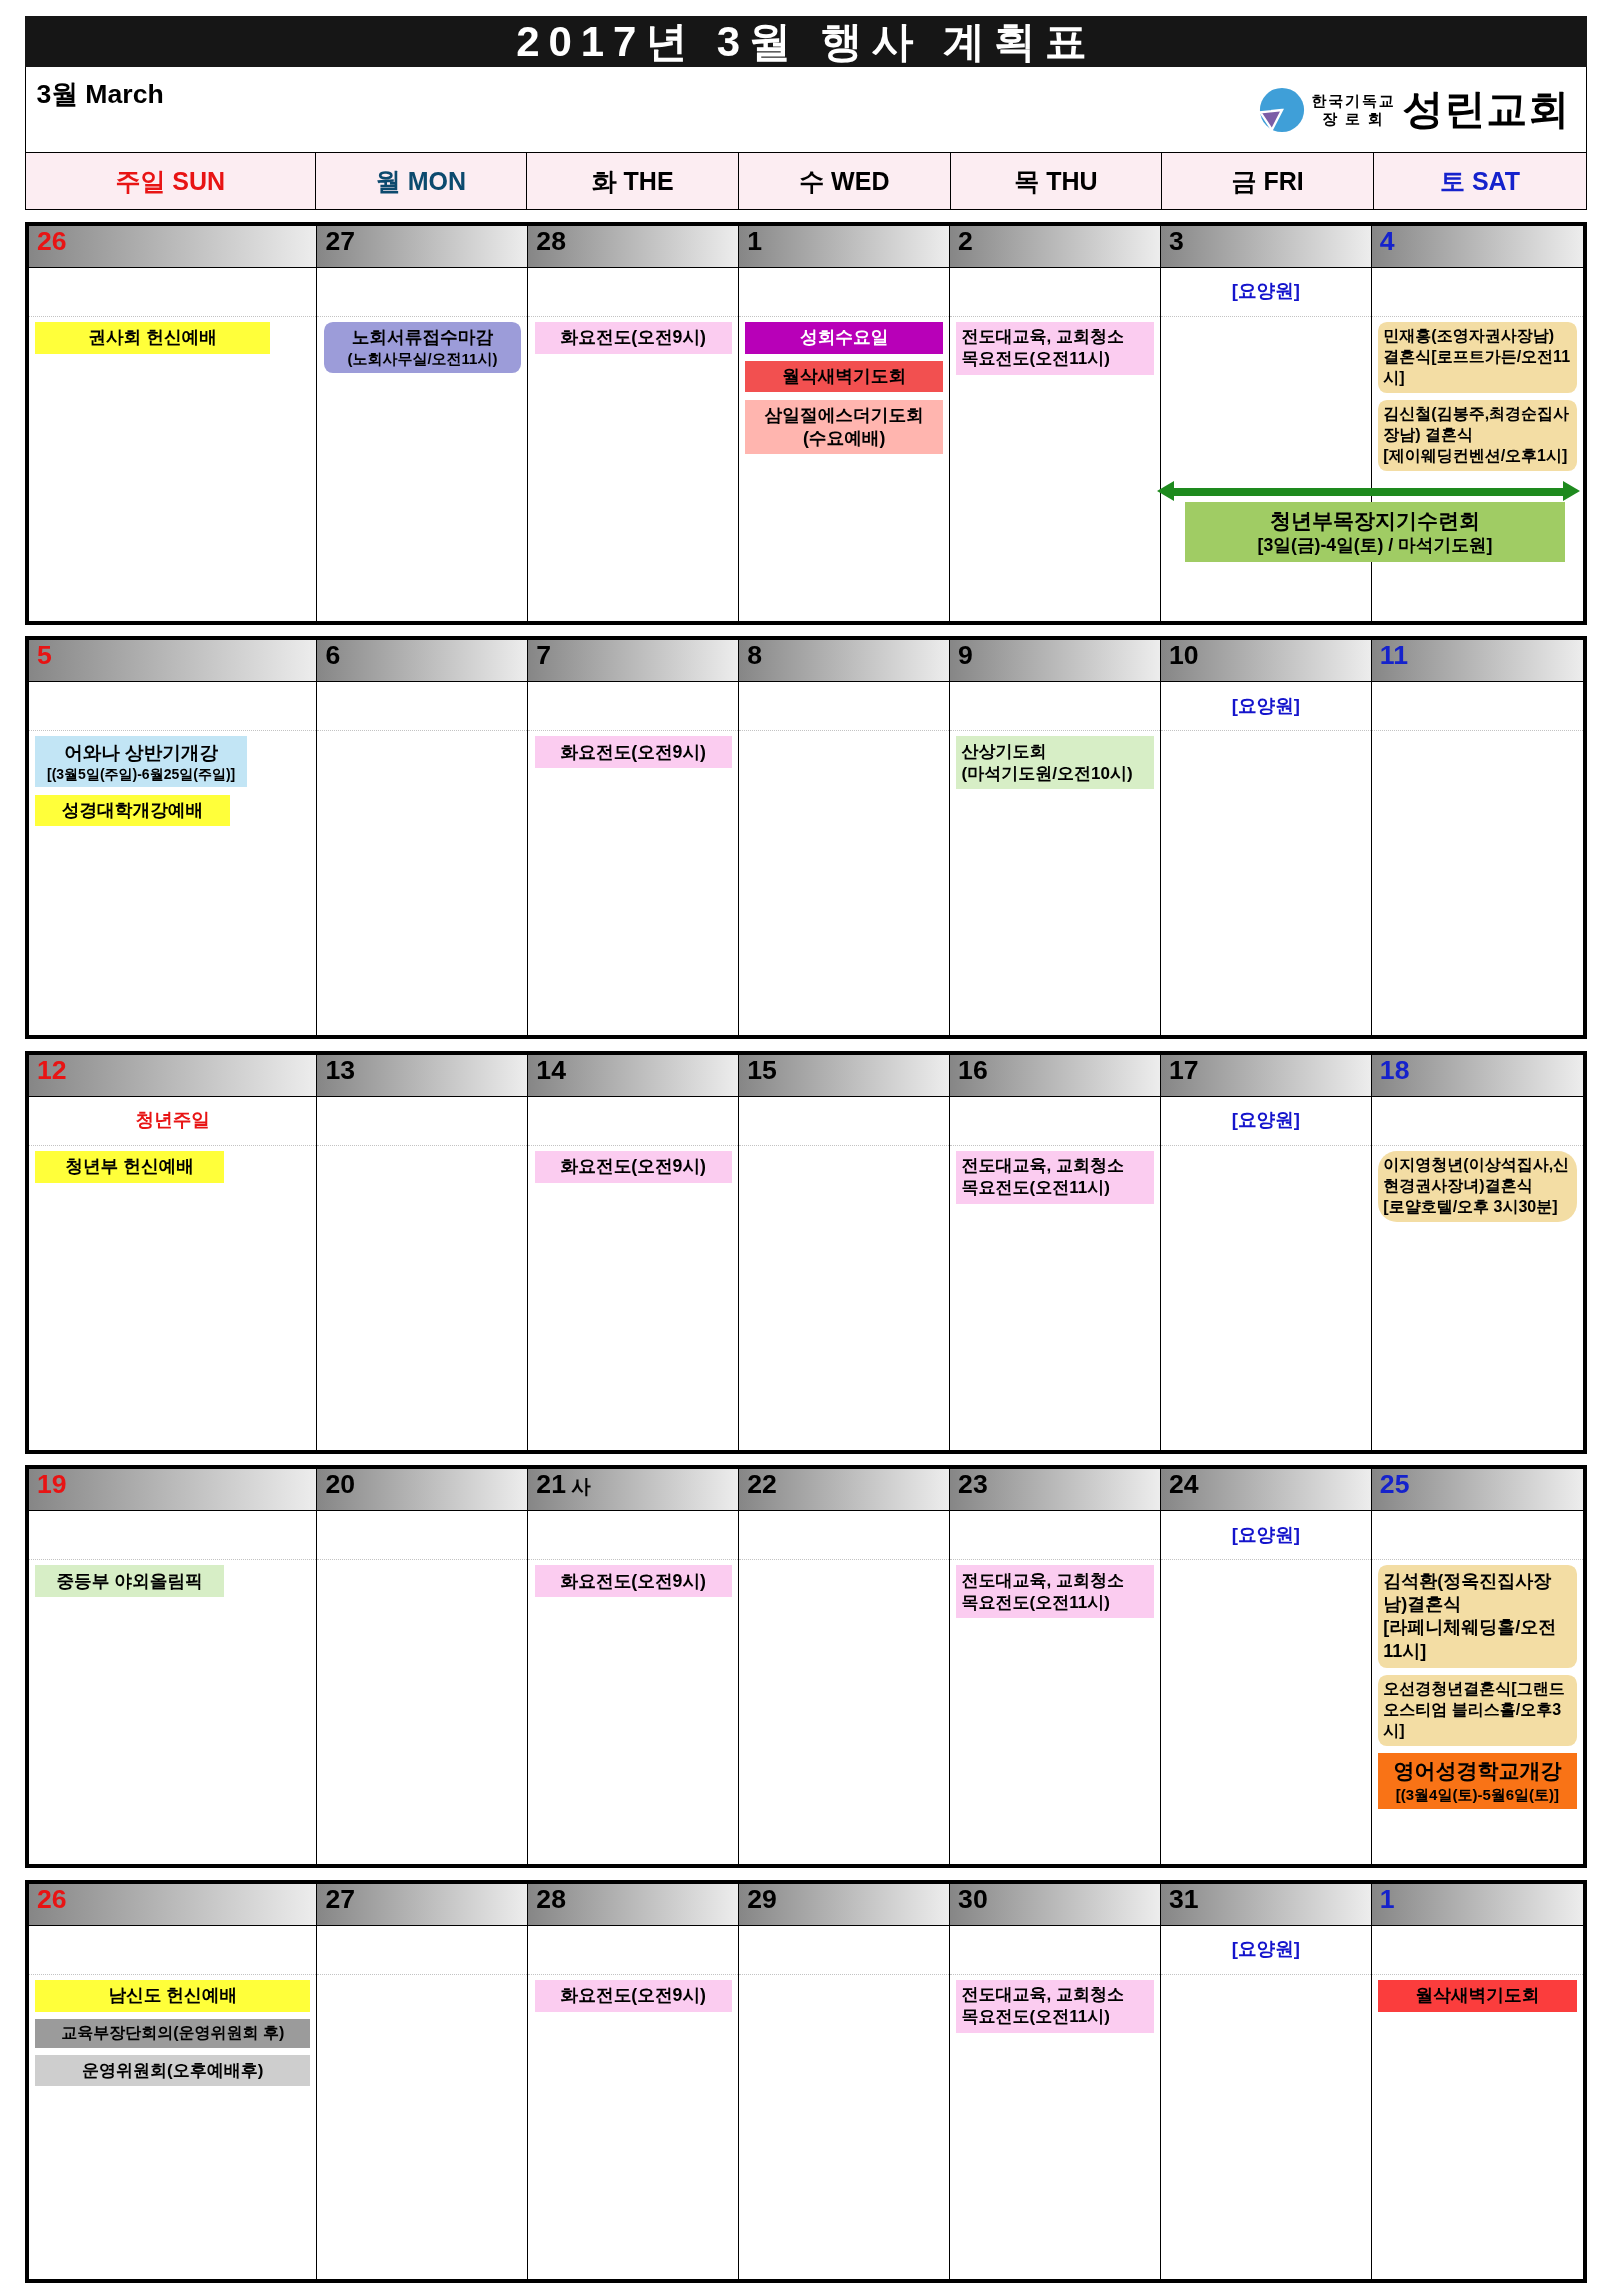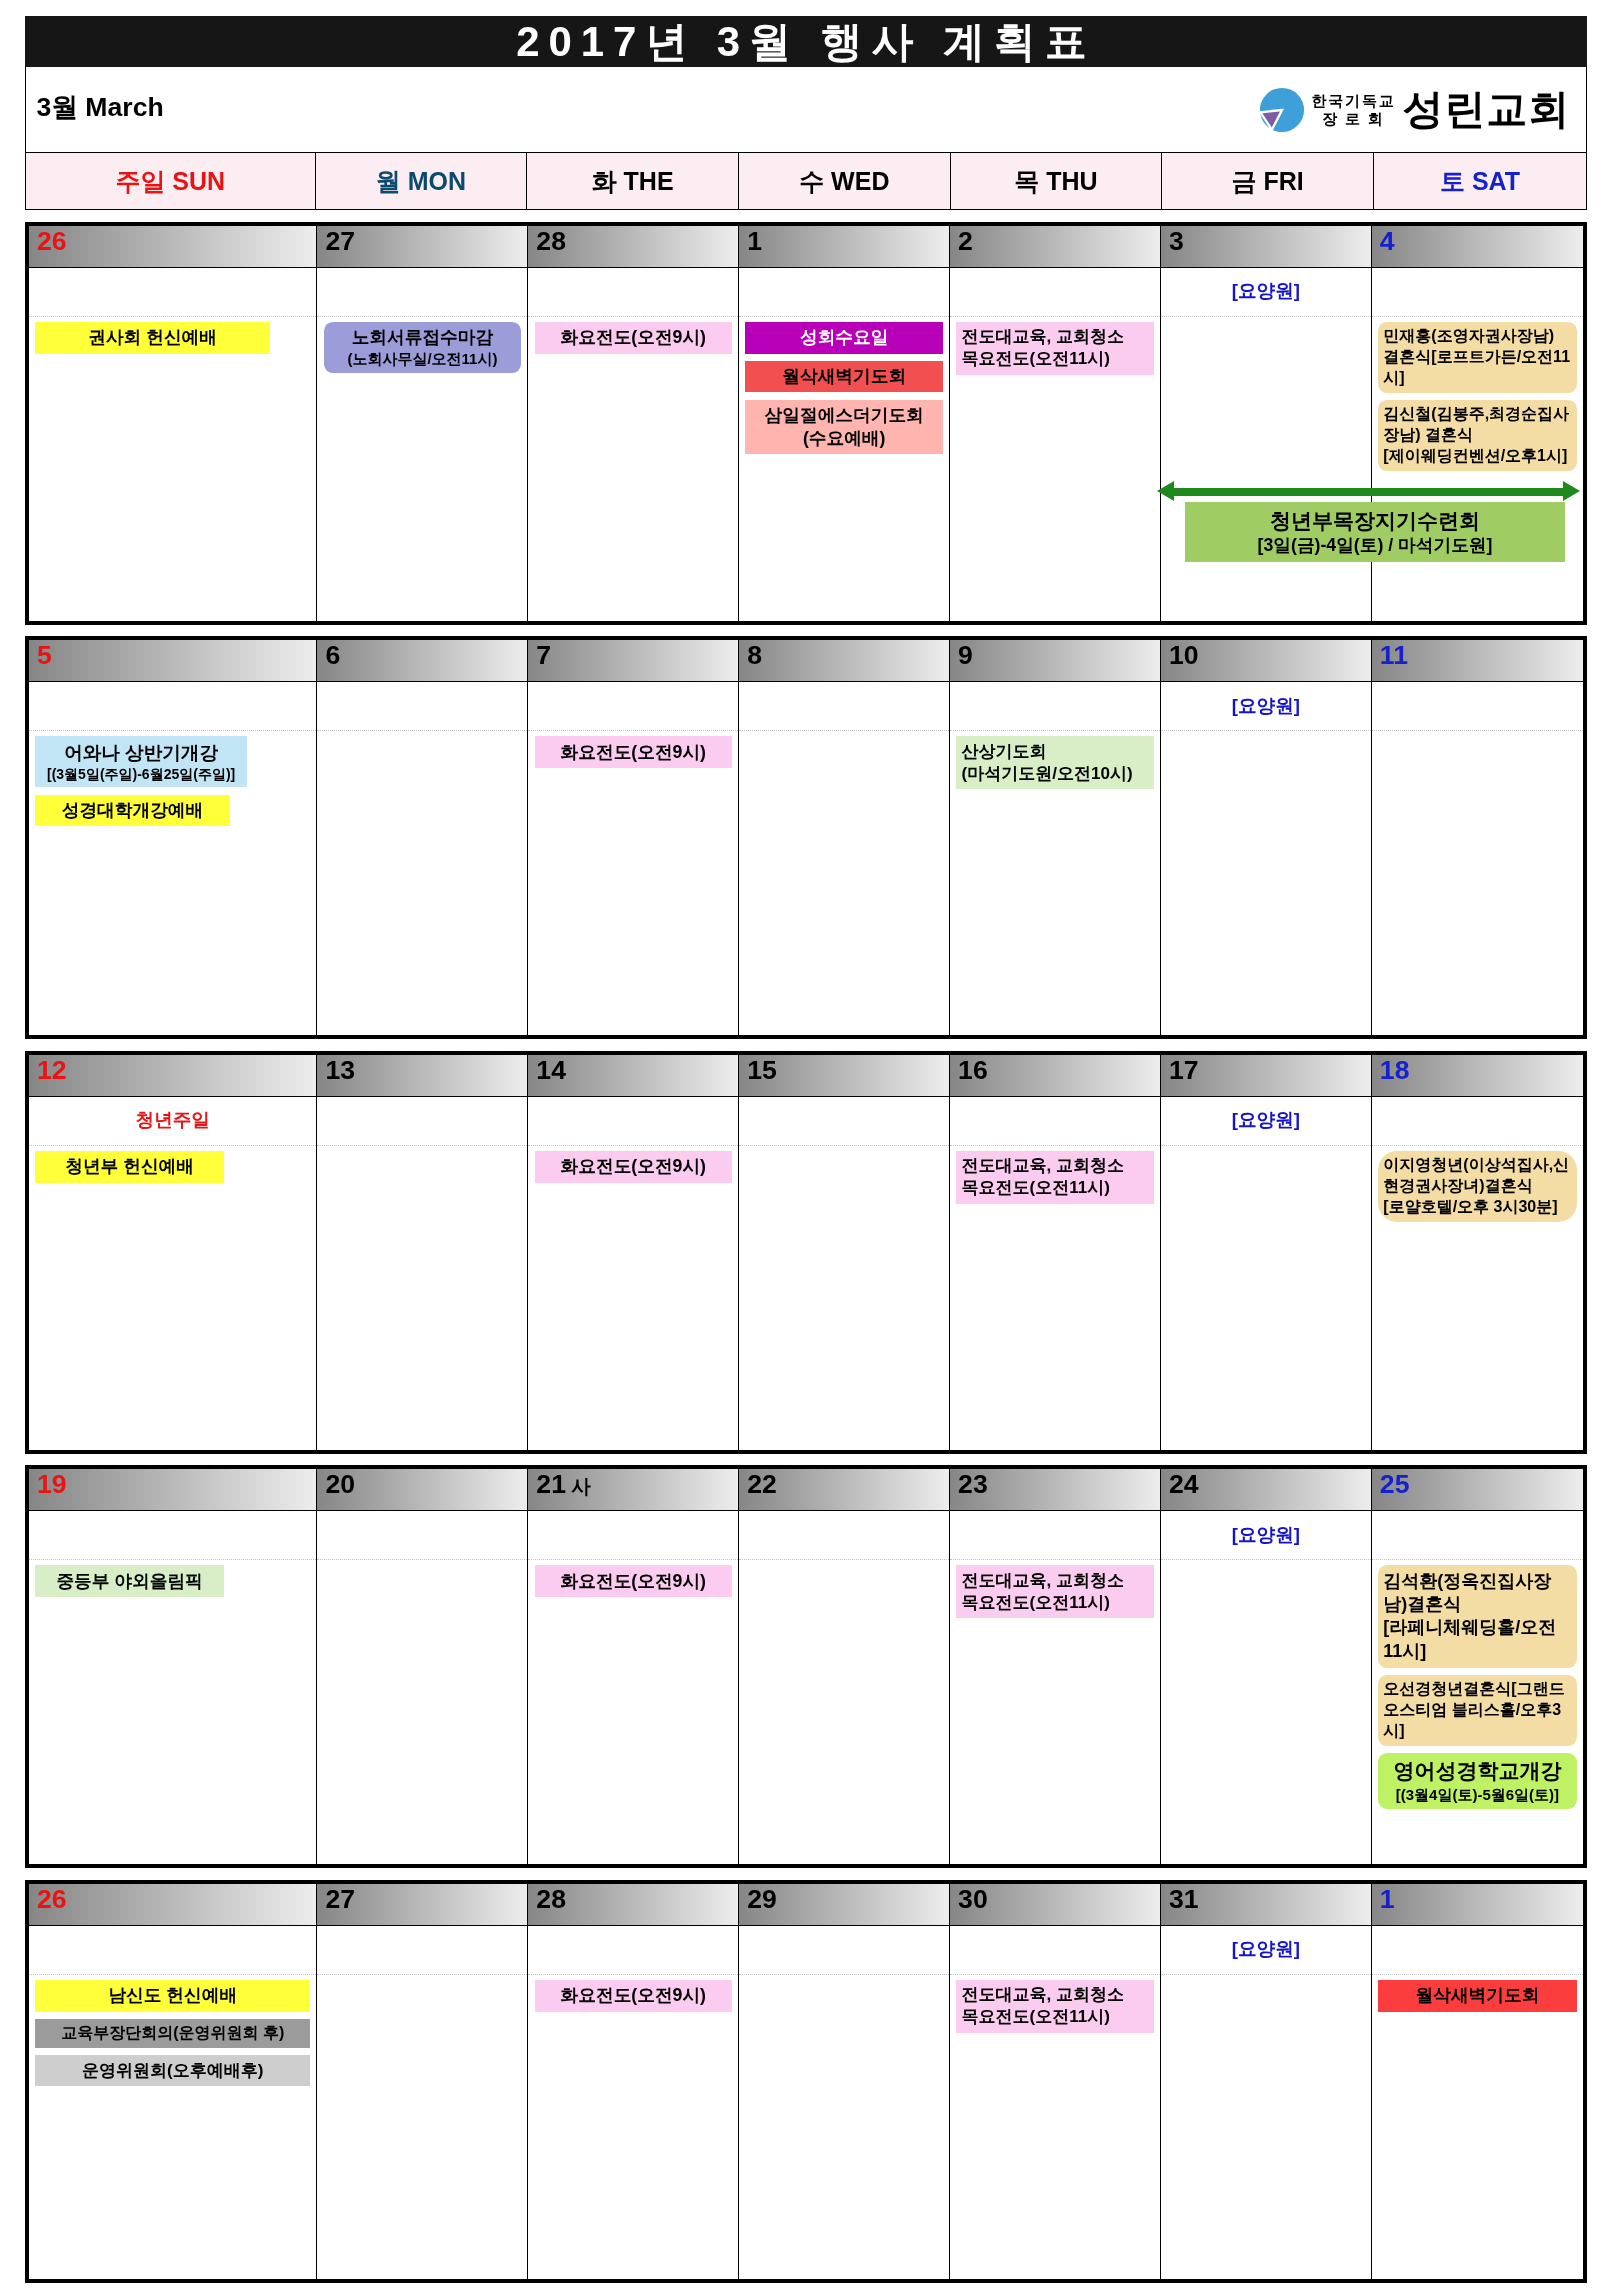--- a/index.html
+++ b/index.html
@@ -2,21 +2,21 @@
 <html style="font-size:14px"><head>
 <meta charset="utf-8">
 <style>
   html,body{margin:0;padding:0;background:#fff;}
   body{font-family:"Liberation Sans","DejaVu Sans",sans-serif;font-weight:bold;color:#000;}
   .page{margin:16px 25px;width:1562px;}
   .title-bar{background:#161616;color:#fff;text-align:center;font-size:42px;letter-spacing:8.9px;
     height:51px;line-height:51px;}
   .sub-head{border:1.8px solid #000;border-top:none;height:85px;display:flex;
     justify-content:space-between;align-items:center;padding:0 10.6px;}
-  .sub-title{font-size:26.6px;align-self:flex-start;padding-top:22px;}
+  .sub-title{font-size:26.6px;align-self:flex-start;padding-top:9px;}
   .logo{display:flex;align-items:center;gap:7px;padding-right:5.3px;}
   .logo-org{font-size:15px;line-height:1.15;text-align:center;letter-spacing:1.8px;}
   .logo-church{font-size:41px;letter-spacing:0.9px;}
   .dow-row{display:grid;grid-template-columns:18.5% 13.57% 13.57% 13.57% 13.57% 13.57% 1fr;
     border:1.8px solid #000;border-top:none;background:#fcedf2;}
   .dh{padding:11.5px 0;text-align:center;font-size:25px;border-left:1.8px solid #000;}
   .dh:first-child{border-left:none;}
   .week{border:4.4px solid #000;margin-top:11.5px;position:relative;background:#fff;}
   .dates{display:grid;grid-template-columns:18.5% 13.57% 13.57% 13.57% 13.57% 13.57% 1fr;
     border-bottom:1.8px solid #000;}
@@ -305,21 +305,21 @@
           <div class="cell">
             <div class="strip"></div>
             <div class="ev" style="background: rgb(243, 221, 164); text-align: left; border-radius: 8.9px; font-size: 18px;">
               <div>김석환(정옥진집사장남)결혼식</div>
               <div>[라페니체웨딩홀/오전11시]</div>
             </div>
             <div class="ev" style="background: rgb(243, 221, 164); text-align: left; border-radius: 8.9px; font-size: 16px;">
               <div>오선경청년결혼식[그랜드</div>
               <div>오스티엄 블리스홀/오후3시]</div>
             </div>
-            <div class="ev" style="background: #bef264; border-radius: 9px;">
+            <div class="ev" style="background: #f97316;">
               <div style="font-size: 21px;">영어성경학교개강</div>
               <div style="font-size: 15px;">[(3월4일(토)-5월6일(토)]</div>
             </div>
           </div>
         </div>
       </div>
       <div class="week">
         <div class="dates">
           <div class="date"><span class="num" style="color: rgb(232, 20, 20);">26</span></div>
           <div class="date"><span class="num">27</span></div>

